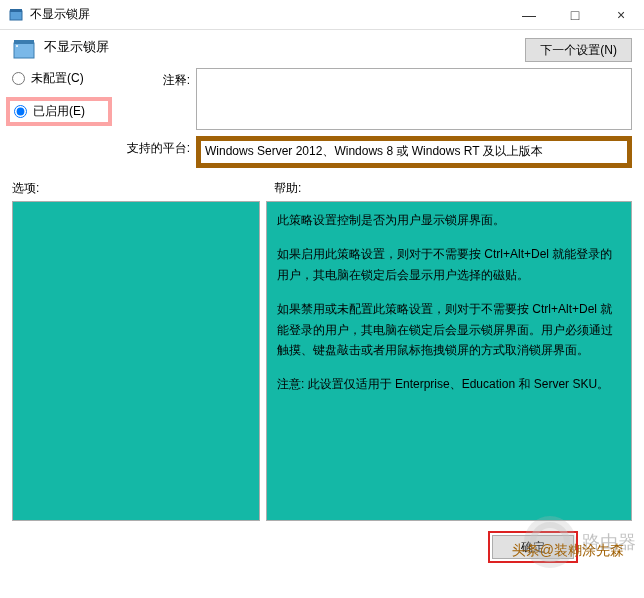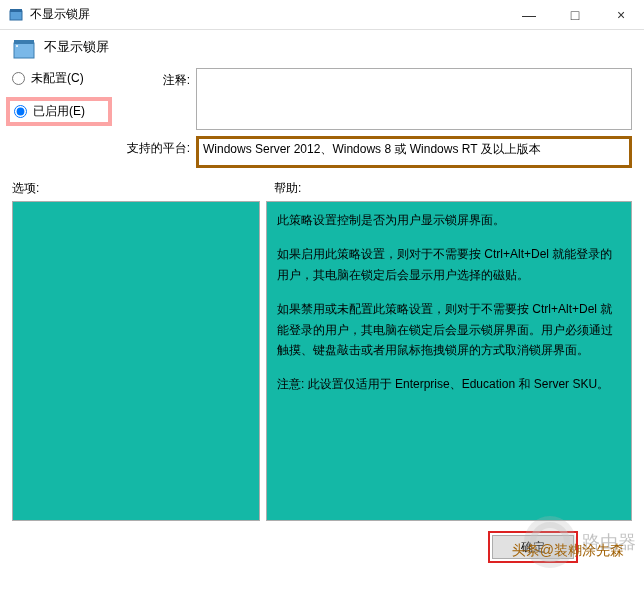--- a/index.html
+++ b/index.html
@@ -99,21 +99,21 @@
 .comment-box {
   flex: 1;
   height: 62px;
   border: 1px solid #adadad;
   background: #fff;
   resize: none;
 }
 .platform-box {
   flex: 1;
   height: 32px;
-  border: 3px solid #a16207;
+  border: 5px solid #a16207;
   background: #fff;
   padding: 2px 4px;
   overflow: hidden;
 }
 .panels-label-row {
   display: flex;
   padding: 6px 12px 4px 12px;
 }
 .panels-label-row .left-lbl { width: 262px; }
 .panels {
@@ -204,20 +204,21 @@
 <div class="header">
   <span class="big-icon">
     <svg width="24" height="24" viewBox="0 0 24 24">
         <rect x="2" y="5" width="20" height="15" fill="#7ab8e8" stroke="#3a7cb0"></rect>
         <rect x="2" y="2" width="20" height="4" fill="#3a7cb0"></rect>
         <circle cx="5" cy="8" r="1" fill="#fff"></circle>
       </svg>
   </span>
   <span class="policy-name">不显示锁屏</span>
   <div class="nav-buttons">
+    <button class="btn">下一个设置(N)</button>
   </div>
 </div>
 
 <div class="content">
   <div class="row">
     <div class="radio-col">
       <label class="radio-item">
         <input type="radio" name="state" style="">
         <span>未配置(C)</span>
       </label>

